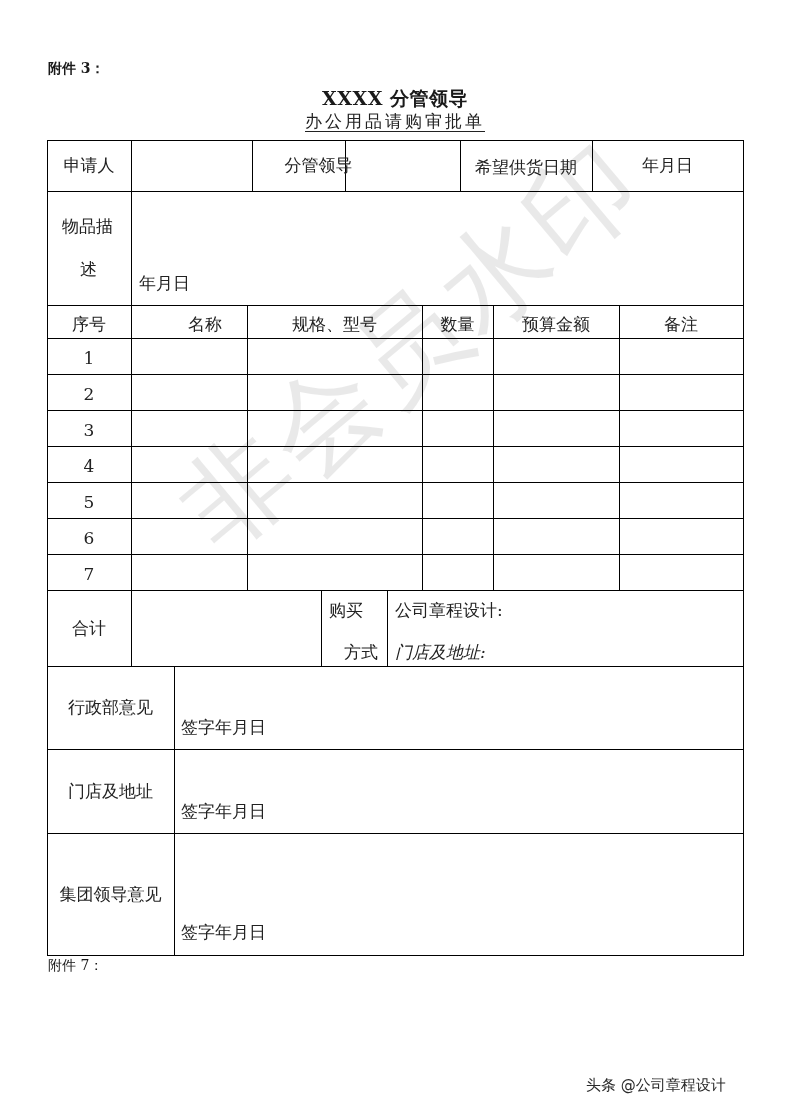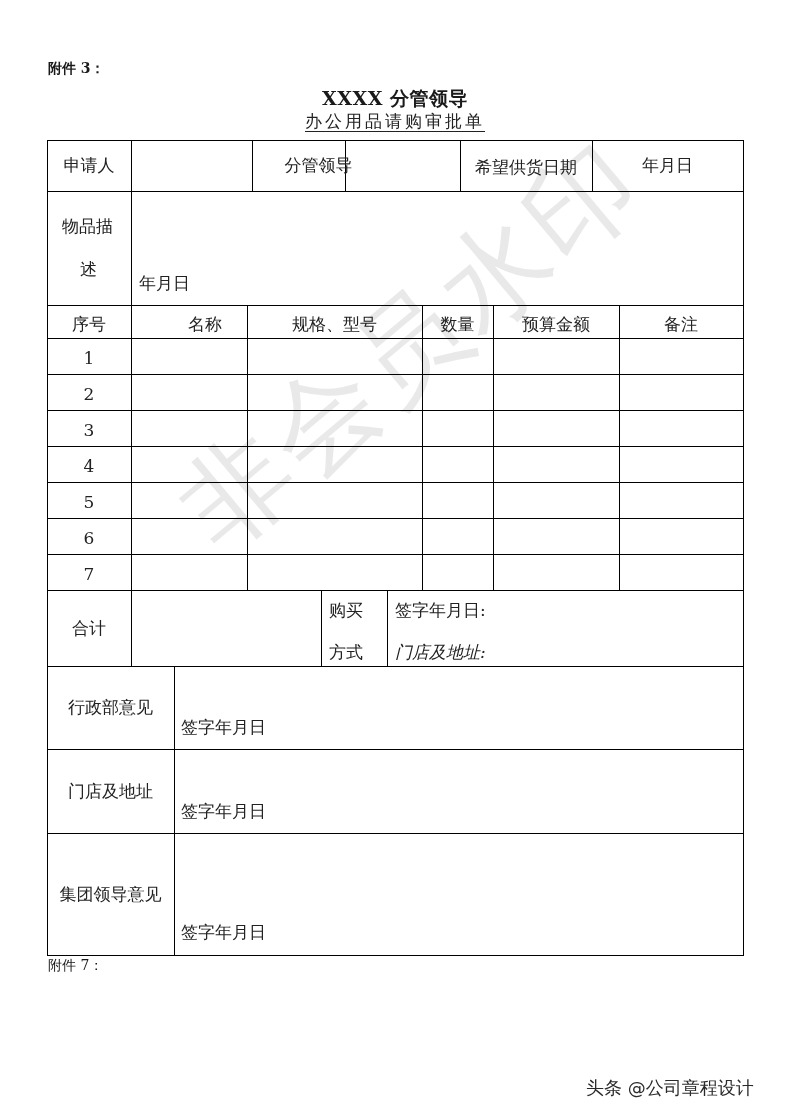--- a/index.html
+++ b/index.html
@@ -31,21 +31,21 @@
   .watermark {
     position: absolute; left: 150px; top: 470px;
     font-family: "DejaVu Sans", "Liberation Sans", sans-serif;
     font-size: 108px; color: rgba(0,0,0,0.085); letter-spacing: 4px;
     transform: rotate(-40deg); transform-origin: left top; white-space: nowrap;
     pointer-events: none;
   }
   .footer-credit {
     position: absolute; left: 586px; top: 1076px;
     font-family: "DejaVu Sans", "Liberation Sans", sans-serif;
-    font-size: 18px; color: #2a2a2a; white-space: nowrap;
+    font-size: 15px; color: #2a2a2a; white-space: nowrap;
     text-shadow: 0 0 2px #fff;
   }
 </style>
 </head>
 <body>
 
 <div class="abs attach" style="top:60px;font-weight:bold;">附件 3：</div>
 <div class="abs title1">XXXX 分管领导</div>
 <div class="abs title2"><span>办公用品请购审批单</span></div>
 
@@ -135,22 +135,22 @@
   <div class="abs" style="left:131px; top:518px; width:612px; height:36px;"></div>
 </div>
 <div>
   <div class="cell" style="left:47px; top:554px; width:84px; height:39px;">7</div>
   <div class="abs" style="left:131px; top:554px; width:612px; height:36px;"></div>
 </div>
 
 <div class="cell" style="left:47px; top:590px; width:84px; height:76px;">合计</div>
 <div class="cell" style="left:131px; top:590px; width:190px; height:76px;"></div>
 <div class="txt" style="left:329px; top:599px;">购买</div>
-<div class="txt" style="left:329px; top:641px;text-align:right;">方式</div>
-<div class="txt" style="left:395px; top:599px;">签字年月日:</div>
+<div class="txt" style="left:344px; top:641px;text-align:right;">方式</div>
+<div class="txt" style="left:395px; top:599px;">公司章程设计:</div>
 <div class="txt" style="left:395px; top:641px;font-style:italic;">门店及地址:</div>
 
 <div class="cell" style="left:47px; top:666px; width:127px; height:83px;">行政部意见</div>
 <div class="abs" style="left:174px; top:666px; width:569px; height:83px;"></div>
 <div class="txt" style="left:181px; top:716px;">签字年月日</div>
 
 <div class="cell" style="left:47px; top:749px; width:127px; height:84px;">门店及地址</div>
 <div class="abs" style="left:174px; top:749px; width:569px; height:84px;"></div>
 <div class="txt" style="left:181px; top:800px;">签字年月日</div>
 

